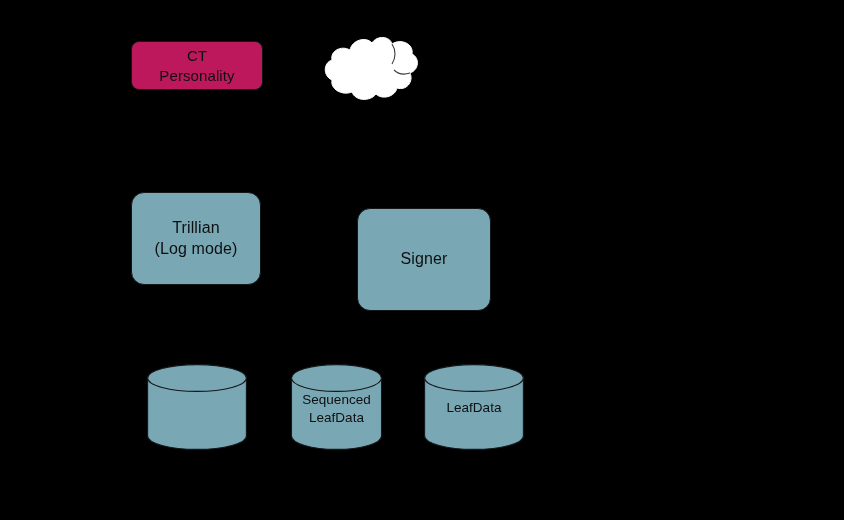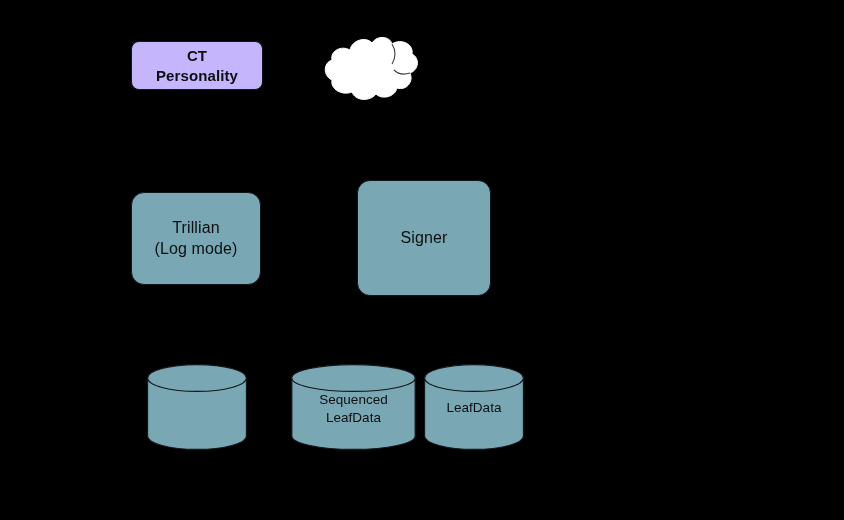--- a/index.html
+++ b/index.html
@@ -76,53 +76,53 @@
     display: block;
     width: 100%;
     height: 100%;
   }
 </style>
 </head>
 <body>
 
 <div id="canvas">
 
-  <div class="node box box-personality" style="left:131px; top:41px; width:132px; height:49px; background:#c4b5fd;font-weight:bold;">
+  <div class="node box box-personality" style="left:131px; top:41px; width:132px; height:49px; background:#be185d;">
     <span>CT
 Personality</span>
   </div>
 
   <div class="node cloud" style="left:322px; top:34px; width:98px; height:68px;">
     <svg viewBox="0 0 98 68" xmlns="http://www.w3.org/2000/svg">
       <path d="M28 16 C30 6, 44 2, 50 9 C55 1, 68 2, 70 10
                C79 4, 92 10, 90 20 C98 24, 97 36, 88 39
                C92 48, 84 57, 75 54 C73 63, 60 66, 54 60
                C48 68, 33 67, 30 58 C20 62, 8 55, 10 46
                C1 42, 1 29, 10 26 C8 17, 19 11, 28 16 Z" fill="#ffffff" stroke="#ffffff" stroke-width="1"></path>
       <path d="M70 10 C74 16, 74 24, 70 30 M88 39 C82 41, 76 40, 72 36" fill="none" stroke="#1a1a1a" stroke-width="1.1" opacity="0.85"></path>
     </svg>
   </div>
 
   <div class="node box box-service" style="left:131px; top:192px; width:130px; height:93px; background:#79a8b4;">
     <span>Trillian
 (Log mode)</span>
   </div>
 
-  <div class="node box box-service" style="left:357px; top:180px; width:134px; height:116px; background:#79a8b4;">
+  <div class="node box box-service" style="left:357px; top:208px; width:134px; height:103px; background:#79a8b4;">
     <span>Signer</span>
   </div>
 
   <div class="cyl" style="left:147px; top:364px; width:100px; height:86px;">
     <svg viewBox="0 0 100 86" preserveAspectRatio="none">
       <path d="M0.6 14 L0.6 72 A49.4 13.4 0 0 0 99.4 72 L99.4 14 Z" fill="#79a8b4" stroke="#14171a" stroke-width="1.1"></path>
       <ellipse cx="50" cy="14" rx="49.4" ry="13.4" fill="#79a8b4" stroke="#14171a" stroke-width="1.1"></ellipse>
     </svg>
   </div>
 
-  <div class="cyl" style="left:291px; top:364px; width:125px; height:86px;">
+  <div class="cyl" style="left:291px; top:364px; width:91px; height:86px;">
     <svg viewBox="0 0 101 86" preserveAspectRatio="none">
       <path d="M0.6 14 L0.6 72 A49.9 13.4 0 0 0 100.4 72 L100.4 14 Z" fill="#79a8b4" stroke="#14171a" stroke-width="1.1"></path>
       <ellipse cx="50.5" cy="14" rx="49.9" ry="13.4" fill="#79a8b4" stroke="#14171a" stroke-width="1.1"></ellipse>
     </svg>
     <div class="cyl-label">Sequenced
 LeafData</div>
   </div>
 
   <div class="cyl" style="left:424px; top:364px; width:100px; height:86px;">
     <svg viewBox="0 0 100 86" preserveAspectRatio="none">

